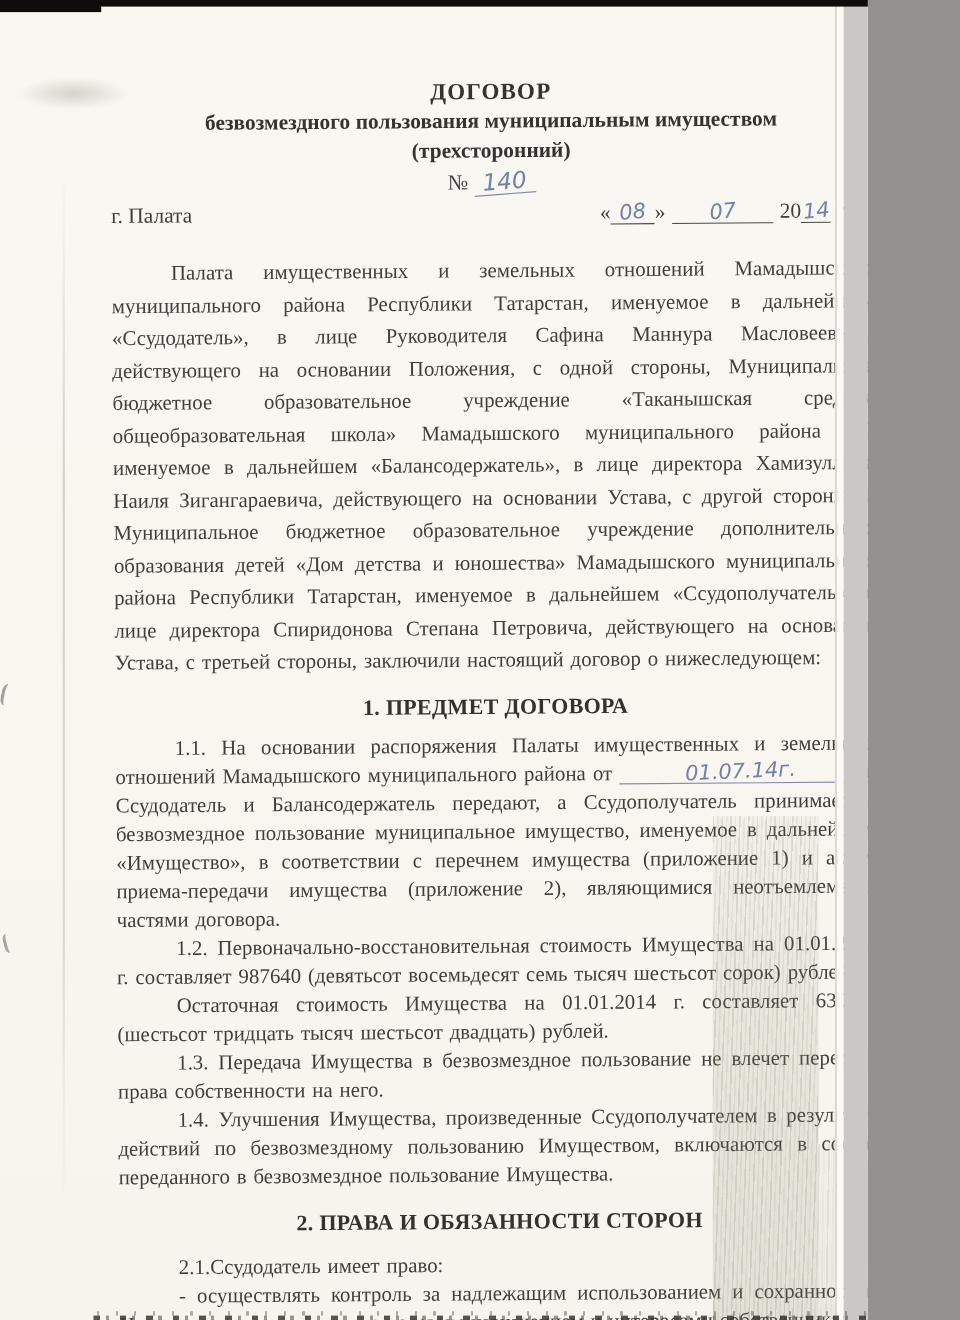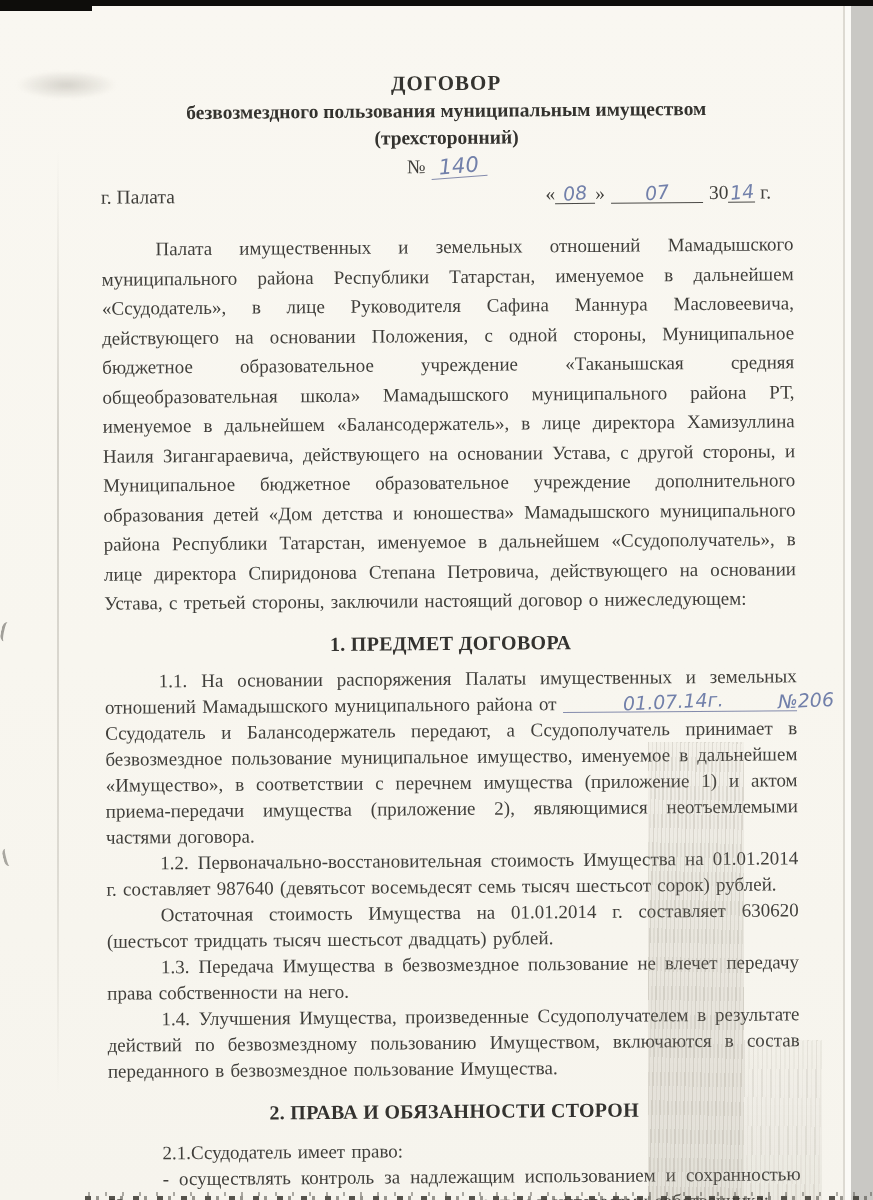--- a/index.html
+++ b/index.html
@@ -1,17 +1,17 @@
 <!DOCTYPE html>
 <html><head>
 <meta charset="utf-8">
 <style>
   html,body{margin:0;padding:0;background:#93928f;}
   .page{
-    position:relative;width:873px;height:1200px;overflow:hidden;
+    position:relative;width:789px;height:1200px;overflow:hidden;
     background:linear-gradient(180deg,#f9f7f1 0%,#f8f6ef 55%,#f6f4ed 100%);
     font-family:"Liberation Serif",serif;color:#403f3b;
   }
   
   .top-bar{position:absolute;left:0;top:0;width:100%;height:6px;background:#0e0d0b;z-index:5;}
   .top-bar-left{position:absolute;left:0;top:0;width:92px;height:11px;background:#0e0d0b;z-index:5;}
   .edge-band{position:absolute;right:0;top:0;width:22px;height:100%;background:#c9c8c4;z-index:4;}
   .edge-light{position:absolute;right:22px;top:0;width:6px;height:100%;background:#fbfaf6;z-index:4;}
   .edge-shadow{position:absolute;right:28px;top:0;width:2px;height:100%;background:#dddad2;z-index:4;}
   .bottom-speckle{position:absolute;left:85px;right:0;bottom:0;height:11px;z-index:6;
@@ -84,21 +84,21 @@
     <div class="t2">(трехсторонний)</div>
 
     <div class="numline">
       <span>№</span>
       <span class="hw hw-num">140</span>
     </div>
 
     <div class="citydate">
       <span>г. Палата</span>
       <span>
-        <span>«</span><span class="dayu"><span class="hw">08</span></span><span>»</span><span class="monthu"><span class="hw">07</span></span><span>30</span><span class="yearu"><span class="hw">14</span></span> <span>г.</span>
+        <span>«</span><span class="dayu"><span class="hw">08</span></span><span>»</span><span class="monthu"><span class="hw">07</span></span><span>20</span><span class="yearu"><span class="hw">14</span></span> <span>г.</span>
       </span>
     </div>
 
     <p class="body pre">Палата имущественных и земельных отношений Мамадышского муниципального района Республики Татарстан, именуемое в дальнейшем «Ссудодатель», в лице Руководителя Сафина Маннура Масловеевича, действующего на основании Положения, с одной стороны, Муниципальное бюджетное образовательное учреждение «Таканышская средняя общеобразовательная школа» Мамадышского муниципального района РТ, именуемое в дальнейшем «Балансодержатель», в лице директора Хамизуллина Наиля Зигангараевича,  действующего на основании Устава,  с другой стороны, и Муниципальное бюджетное образовательное учреждение дополнительного образования детей «Дом детства и юношества» Мамадышского муниципального района Республики Татарстан, именуемое в дальнейшем «Ссудополучатель», в лице директора Спиридонова Степана Петровича, действующего на основании Устава, с третьей стороны, заключили настоящий договор о нижеследующем:</p>
 
     <h2 class="h-one">1. ПРЕДМЕТ ДОГОВОРА</h2>
 
     <p class="body sec mt">
       <span>1.1. На основании распоряжения Палаты имущественных и земельных отношений  Мамадышского муниципального района от</span>
       <span class="hwline">

